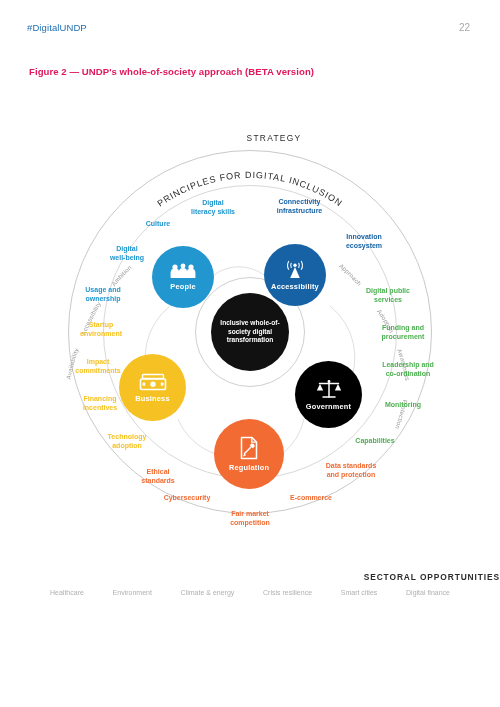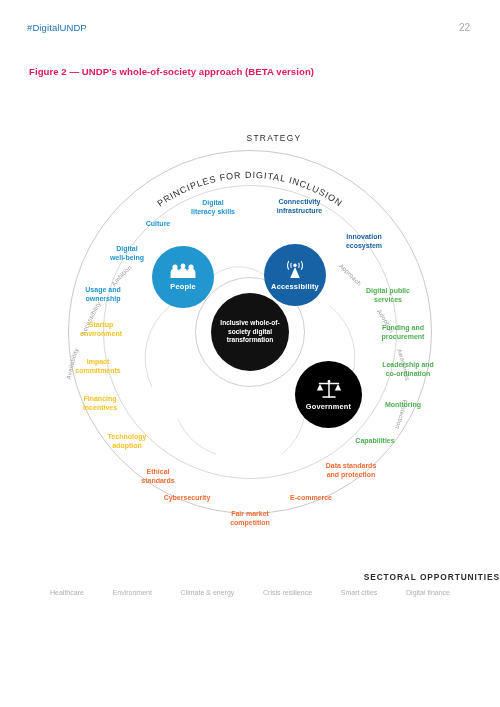--- a/index.html
+++ b/index.html
@@ -332,35 +332,59 @@
           <path d="M12 7 L7.2 18 H16.8 Z" fill="#fff"></path>
           <path d="M8.2 3.2 a5 5 0 0 0 0 4.2" stroke="#fff" stroke-width="1.1" fill="none" stroke-linecap="round"></path>
           <path d="M15.8 3.2 a5 5 0 0 1 0 4.2" stroke="#fff" stroke-width="1.1" fill="none" stroke-linecap="round"></path>
           <path d="M5.6 1.4 a8 8 0 0 0 0 7.8" stroke="#fff" stroke-width="1.1" fill="none" stroke-linecap="round"></path>
           <path d="M18.4 1.4 a8 8 0 0 1 0 7.8" stroke="#fff" stroke-width="1.1" fill="none" stroke-linecap="round"></path>
         </svg>
       </span>
       <span class="b-label">Accessibility</span>
     </div>
 
+    <div class="bubble" id="bubble-business">
+      <span class="glyph">
+        <svg width="28" height="18" viewBox="0 0 28 18">
+          <rect x="3.5" y="1.5" width="21" height="4" rx="1" fill="none" stroke="#fff" stroke-width="1.4"></rect>
+          <rect x="1.5" y="6" width="25" height="10.5" rx="1.2" fill="none" stroke="#fff" stroke-width="1.6"></rect>
+          <circle cx="14" cy="11.2" r="2.7" fill="#fff"></circle>
+          <rect x="3.6" y="9.6" width="2.6" height="3.2" rx="0.6" fill="#fff"></rect>
+          <rect x="21.8" y="9.6" width="2.6" height="3.2" rx="0.6" fill="#fff"></rect>
+        </svg>
+      </span>
+      <span class="b-label">Business</span>
+    </div>
 
     <div class="bubble" id="bubble-gov">
       <span class="glyph">
         <svg width="26" height="20" viewBox="0 0 26 20">
           <path d="M13 2 V18" stroke="#fff" stroke-width="1.5" stroke-linecap="round"></path>
           <path d="M3.5 4.6 H22.5" stroke="#fff" stroke-width="1.5" stroke-linecap="round"></path>
           <path d="M7 18 H19" stroke="#fff" stroke-width="1.5" stroke-linecap="round"></path>
           <circle cx="13" cy="2.4" r="1.4" fill="#fff"></circle>
           <path d="M4 5 L0.8 11.6 H7.2 Z" fill="#fff"></path>
           <path d="M22 5 L18.8 11.6 H25.2 Z" fill="#fff"></path>
         </svg>
       </span>
       <span class="b-label">Government</span>
     </div>
 
+    <div class="bubble" id="bubble-reg">
+      <span class="glyph">
+        <svg width="22" height="24" viewBox="0 0 22 24">
+          <path d="M3.5 1.5 H14 L18.5 6 V22.5 H3.5 Z" fill="none" stroke="#fff" stroke-width="1.5" stroke-linejoin="round"></path>
+          <path d="M13.8 1.8 V6.2 H18.2" fill="none" stroke="#fff" stroke-width="1.3"></path>
+          <path d="M15.5 8.5 L6.5 17.5" stroke="#fff" stroke-width="1.5" stroke-linecap="round"></path>
+          <path d="M14 7 l3 3 -2.2 2.2 -3-3 Z" fill="#fff"></path>
+          <path d="M6.2 17.2 l-1.2 3.2 3.2 -1.2 Z" fill="#fff"></path>
+        </svg>
+      </span>
+      <span class="b-label">Regulation</span>
+    </div>
 
     <div class="leaf c-people ta-c" style="left:126px; top:95px; width:64px;">Culture</div>
     <div class="leaf c-people ta-c" style="left:174px; top:74px; width:78px;">Digital
 literacy skills</div>
     <div class="leaf c-people ta-c" style="left:92px; top:120px; width:70px;">Digital
 well-being</div>
     <div class="leaf c-people ta-c" style="left:64px; top:161px; width:78px;">Usage and
 ownership</div>
 
     <div class="leaf c-infra ta-c" style="left:257px; top:73px; width:85px;">Connectivity

